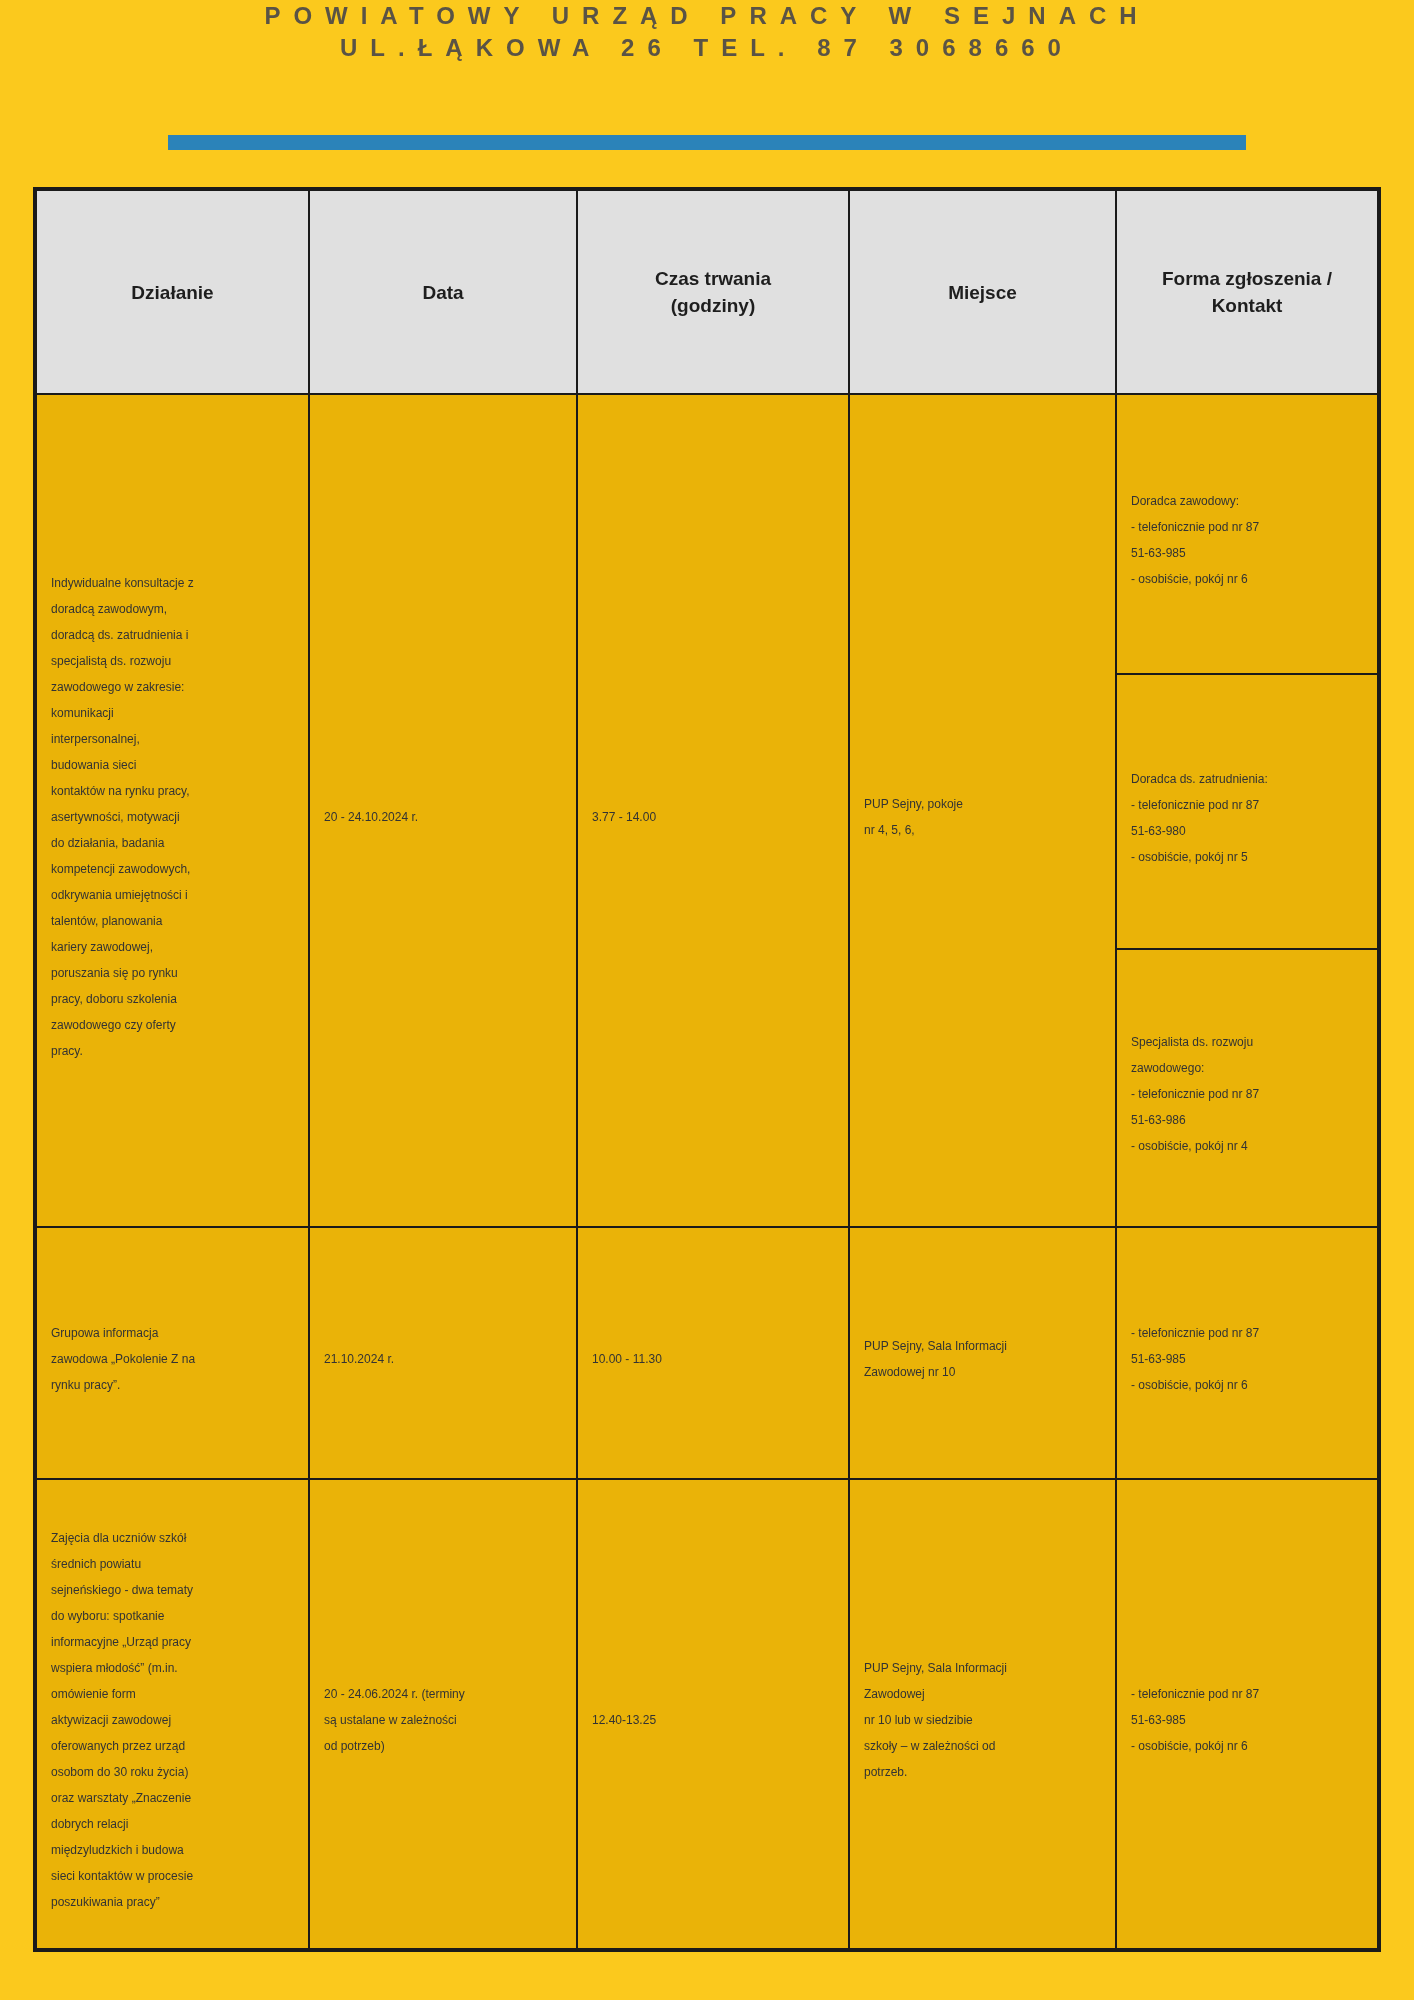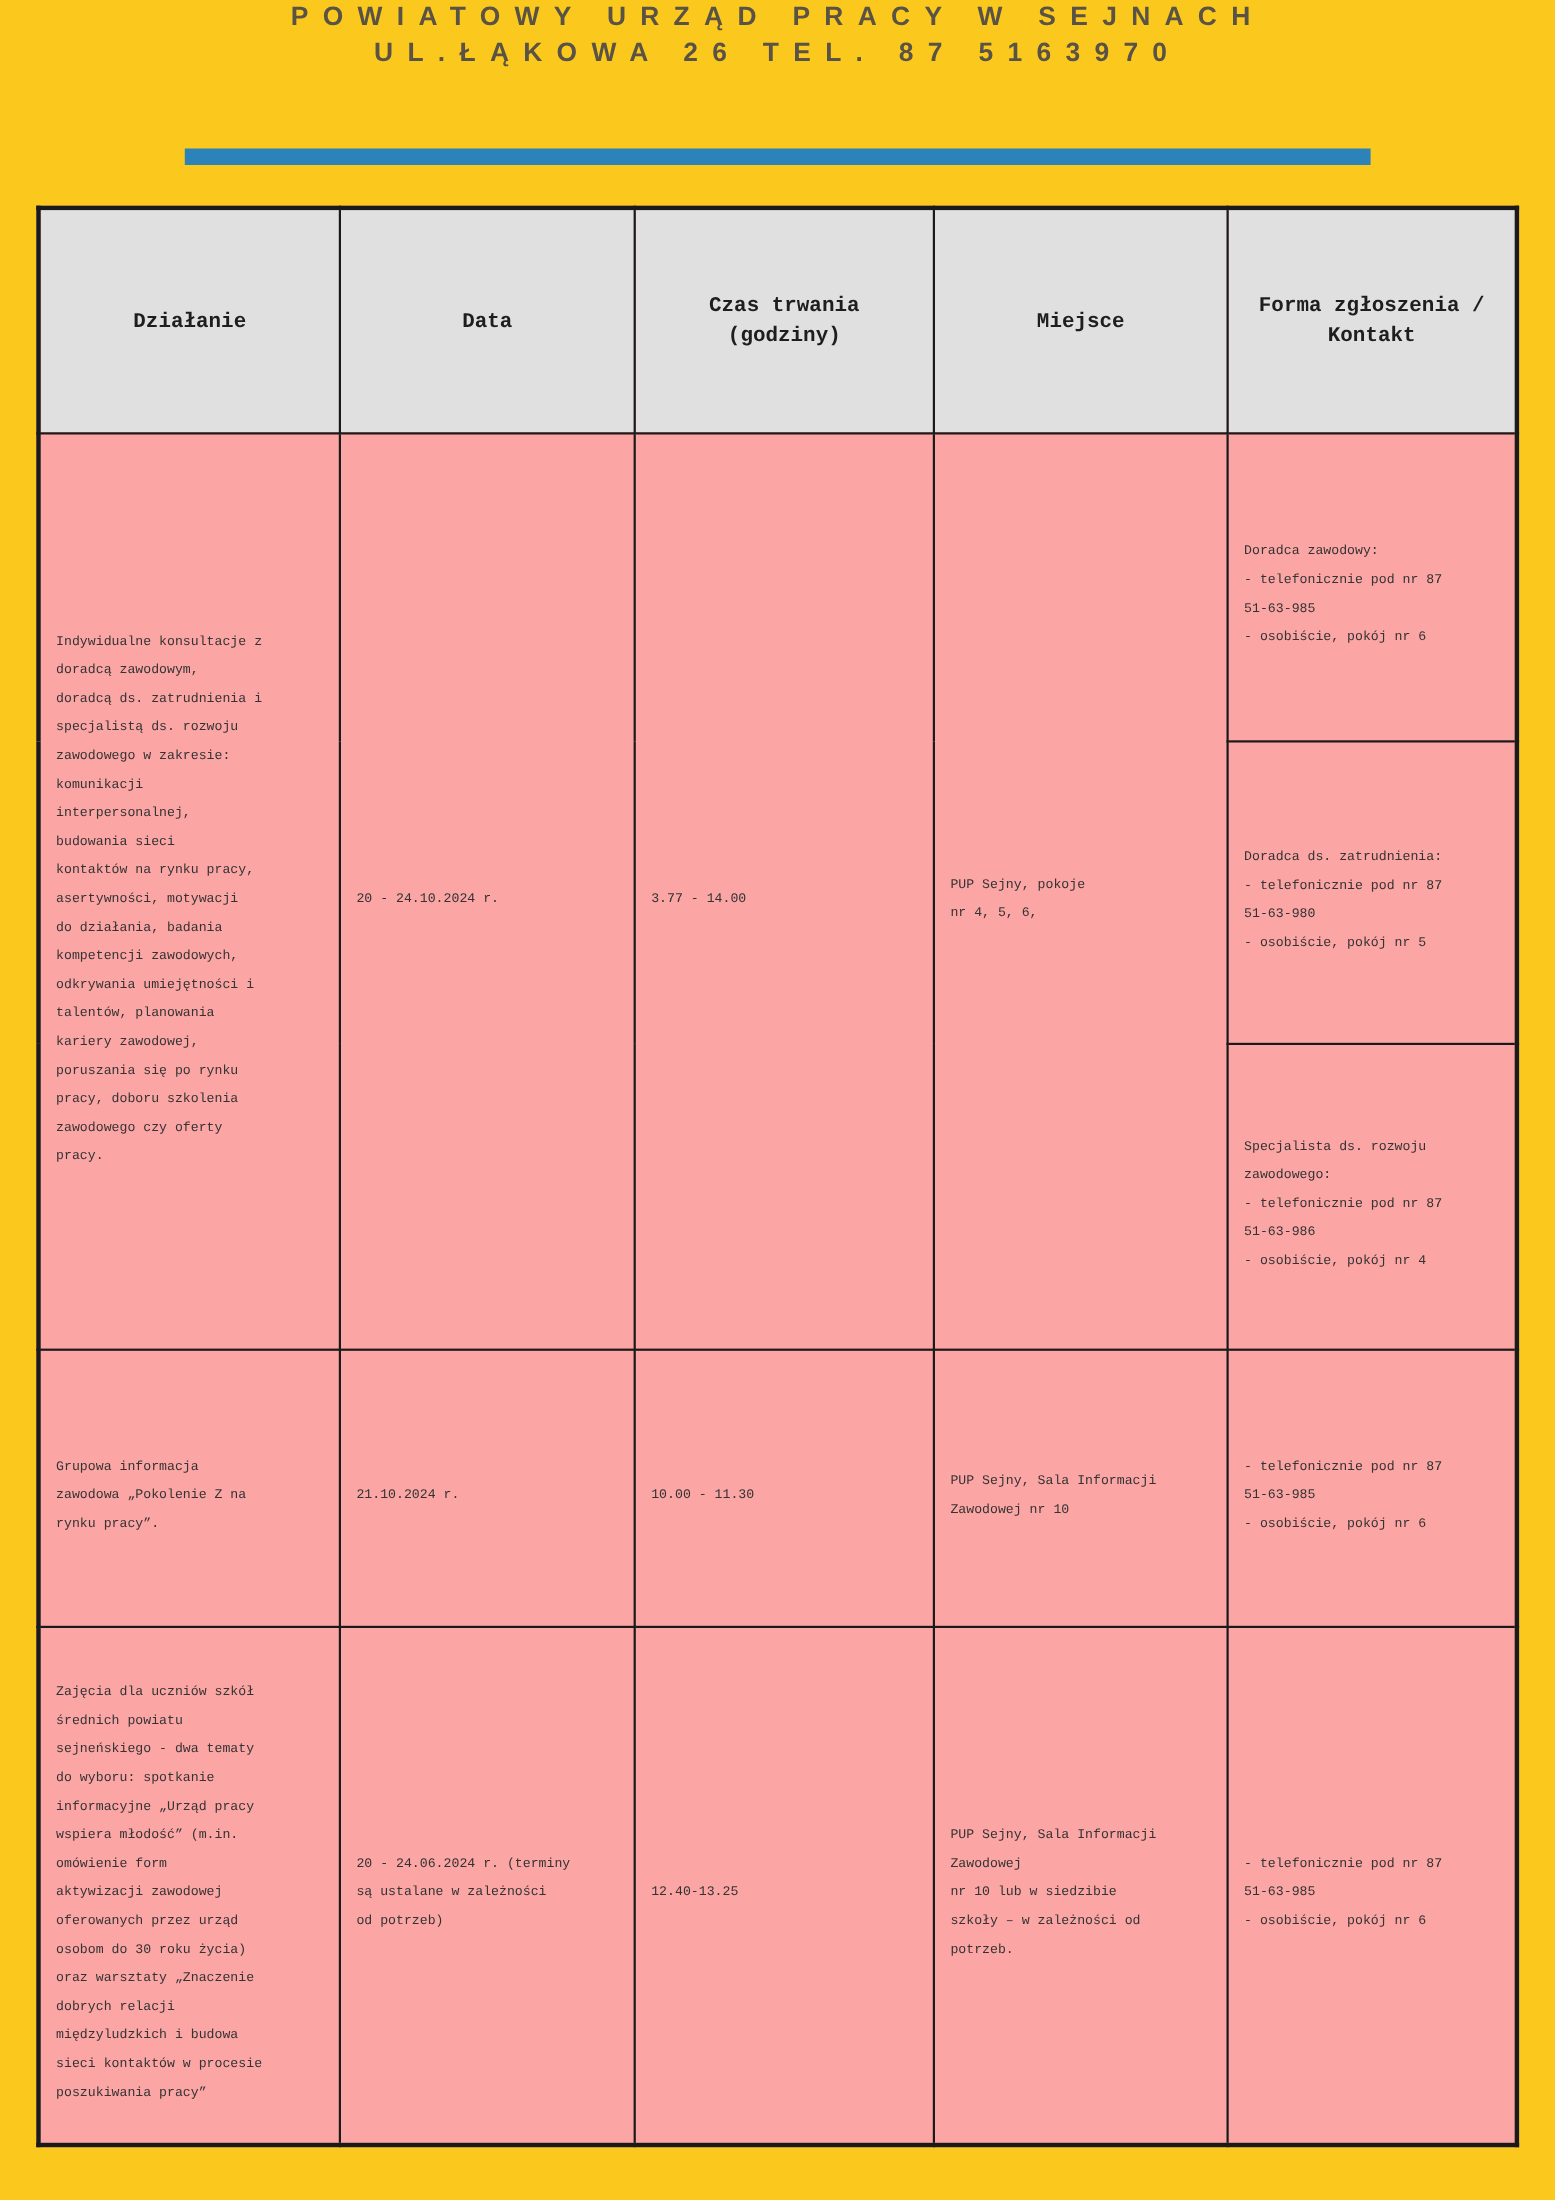--- a/index.html
+++ b/index.html
@@ -31,22 +31,21 @@
     background: #2B83B9;
   }
 
   
   .table-wrap { margin: 37px 33px 0 33px; }
   table.schedule {
     border-collapse: collapse;
     table-layout: fixed;
     width: 1344px;
     border: 4px solid #1A1A1A;
-    background: #fca5a5;
-    font-family: Liberation Mono, monospace;
+    background: #eab308;
   }
   table.schedule th, table.schedule td {
     border: 2px solid #1A1A1A;
     vertical-align: middle;
     white-space: pre-line;
     color: #333333;
     font-size: 12px;
     line-height: 26px;
     padding: 20px 10px 8px 14px;
     text-align: left;
@@ -66,21 +65,21 @@
   tr.r-sub2   { height: 275px; }
   tr.r-sub3   { height: 278px; }
   tr.r-group  { height: 252px; }
   tr.r-school { height: 471px; }
 </style>
 </head>
 <body>
 
 <div class="banner">
   <div class="banner-line">POWIATOWY URZĄD PRACY W SEJNACH</div>
-  <div class="banner-line">UL.ŁĄKOWA 26 TEL. 87 5163970</div>
+  <div class="banner-line">UL.ŁĄKOWA 26 TEL. 87 3068660</div>
 </div>
 
 <div class="divider"></div>
 
 <div class="table-wrap">
   <table class="schedule">
     <colgroup>
       <col style="width:274px">
       <col style="width:268px">
       <col style="width:272px">

